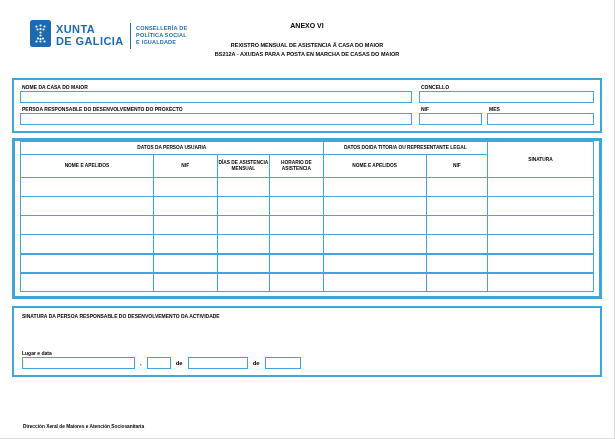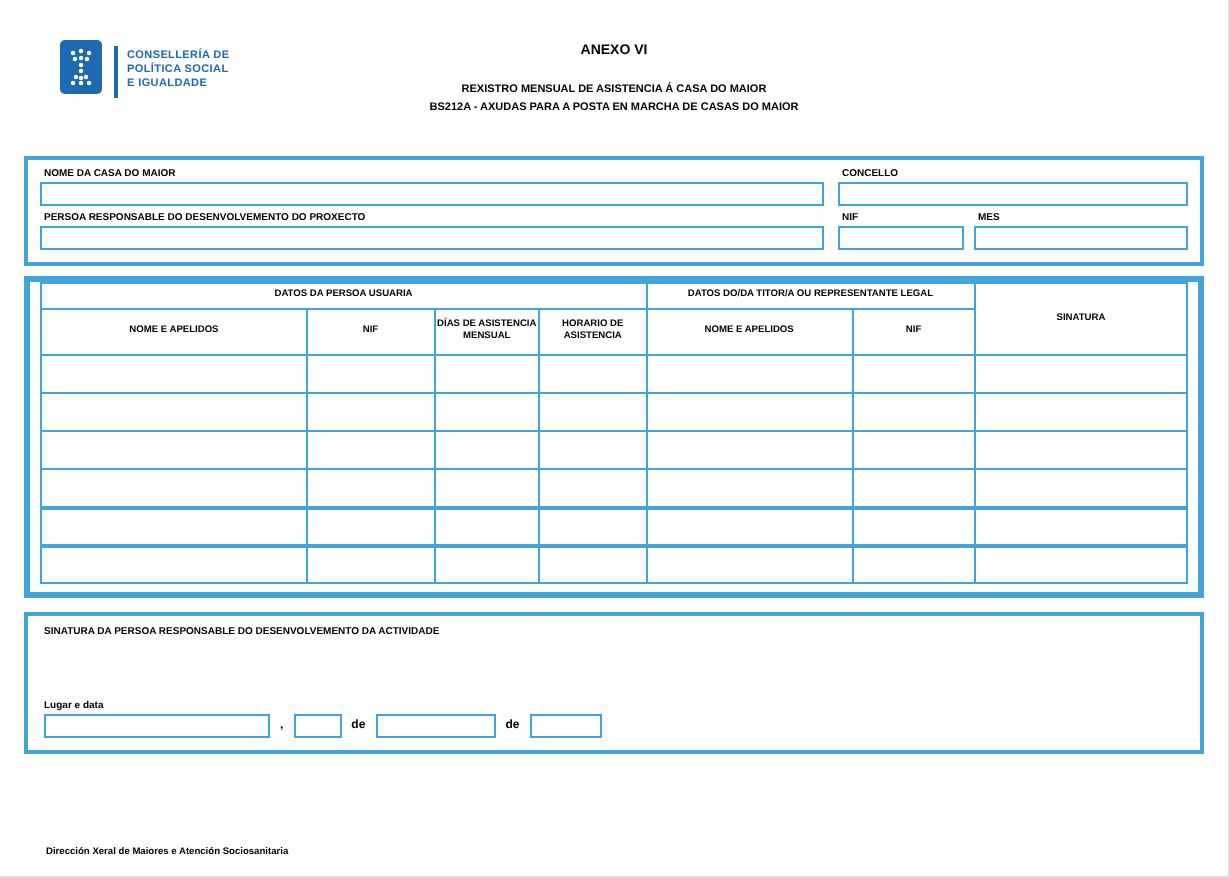--- a/index.html
+++ b/index.html
@@ -115,20 +115,24 @@
             <circle cx="10.5" cy="15.5" r="1.1"></circle>
             <circle cx="8" cy="18.5" r="1.1"></circle>
               <circle cx="10.5" cy="19" r="1.1"></circle>
               <circle cx="13" cy="18.5" r="1.1"></circle>
             <circle cx="6.5" cy="21.5" r="1.1"></circle>
               <circle cx="10.5" cy="21.5" r="1.1"></circle>
               <circle cx="14.5" cy="21.5" r="1.1"></circle>
           </g>
         </svg>
       </span>
+      <div class="org">
+        <div>XUNTA</div>
+        <div>DE GALICIA</div>
+      </div>
       <div class="logo-divider"></div>
       <div class="dept">
         <div>CONSELLERÍA DE</div>
         <div>POLÍTICA SOCIAL</div>
         <div>E IGUALDADE</div>
       </div>
     </div>
     <div class="title">ANEXO VI</div>
     <div class="subtitle first">REXISTRO MENSUAL DE ASISTENCIA Á CASA DO MAIOR</div>
     <div class="subtitle second">BS212A - AXUDAS PARA A POSTA EN MARCHA DE CASAS DO MAIOR</div>

